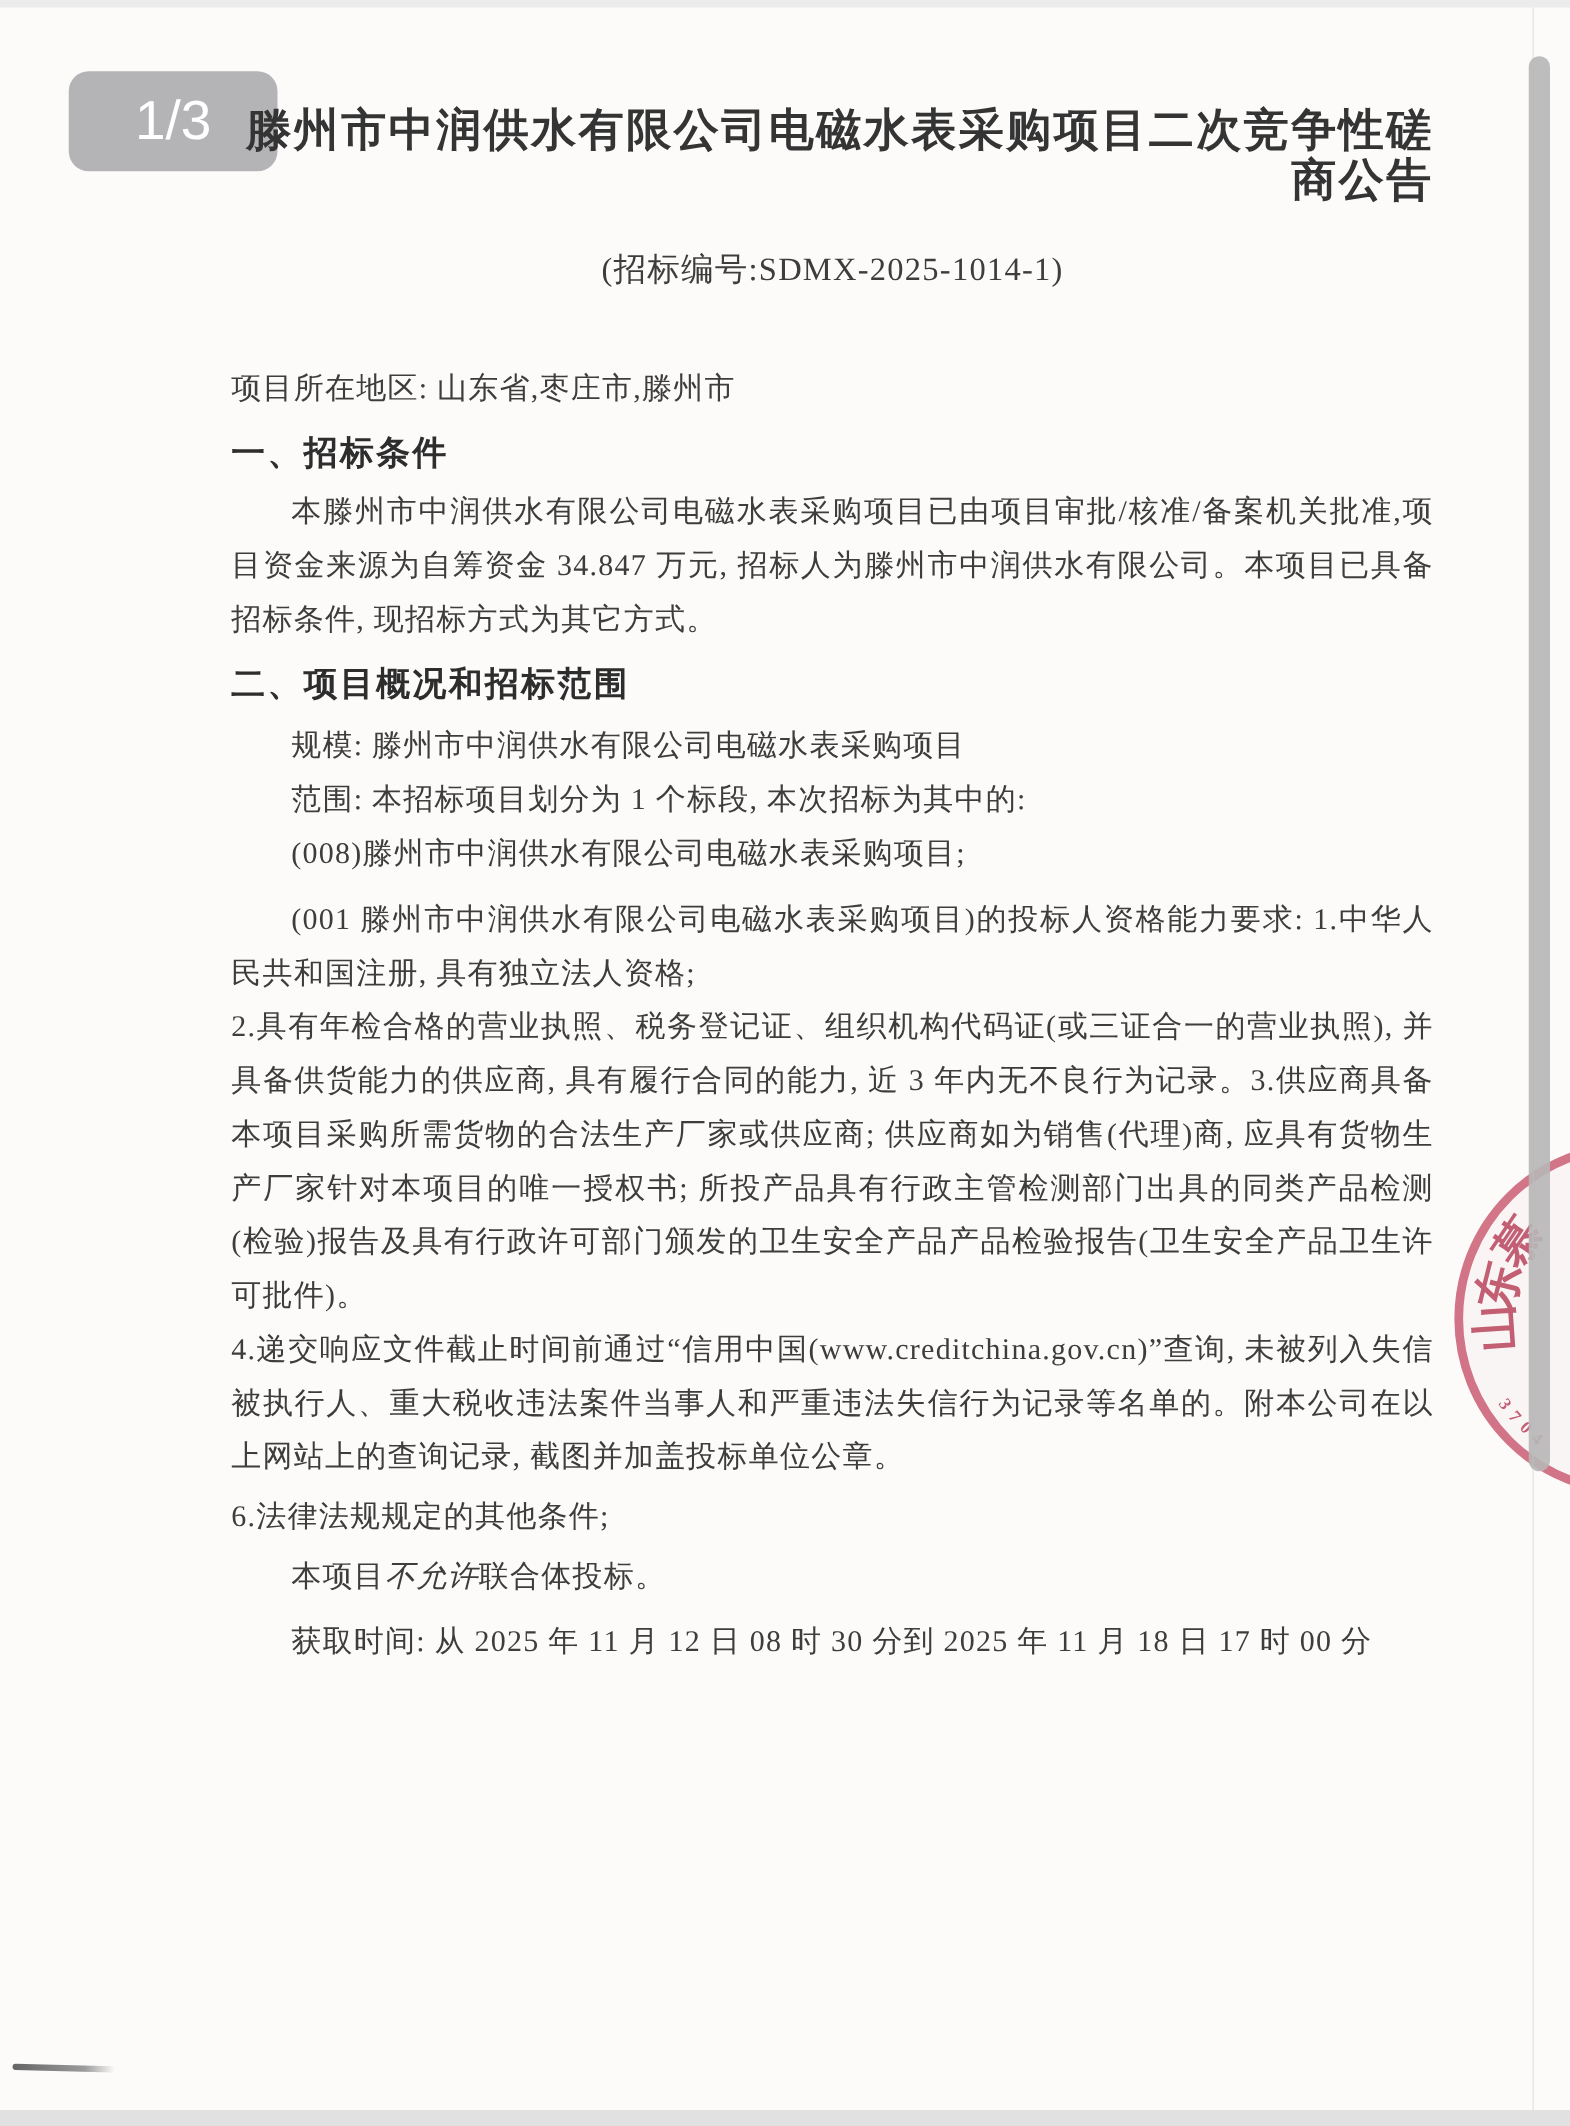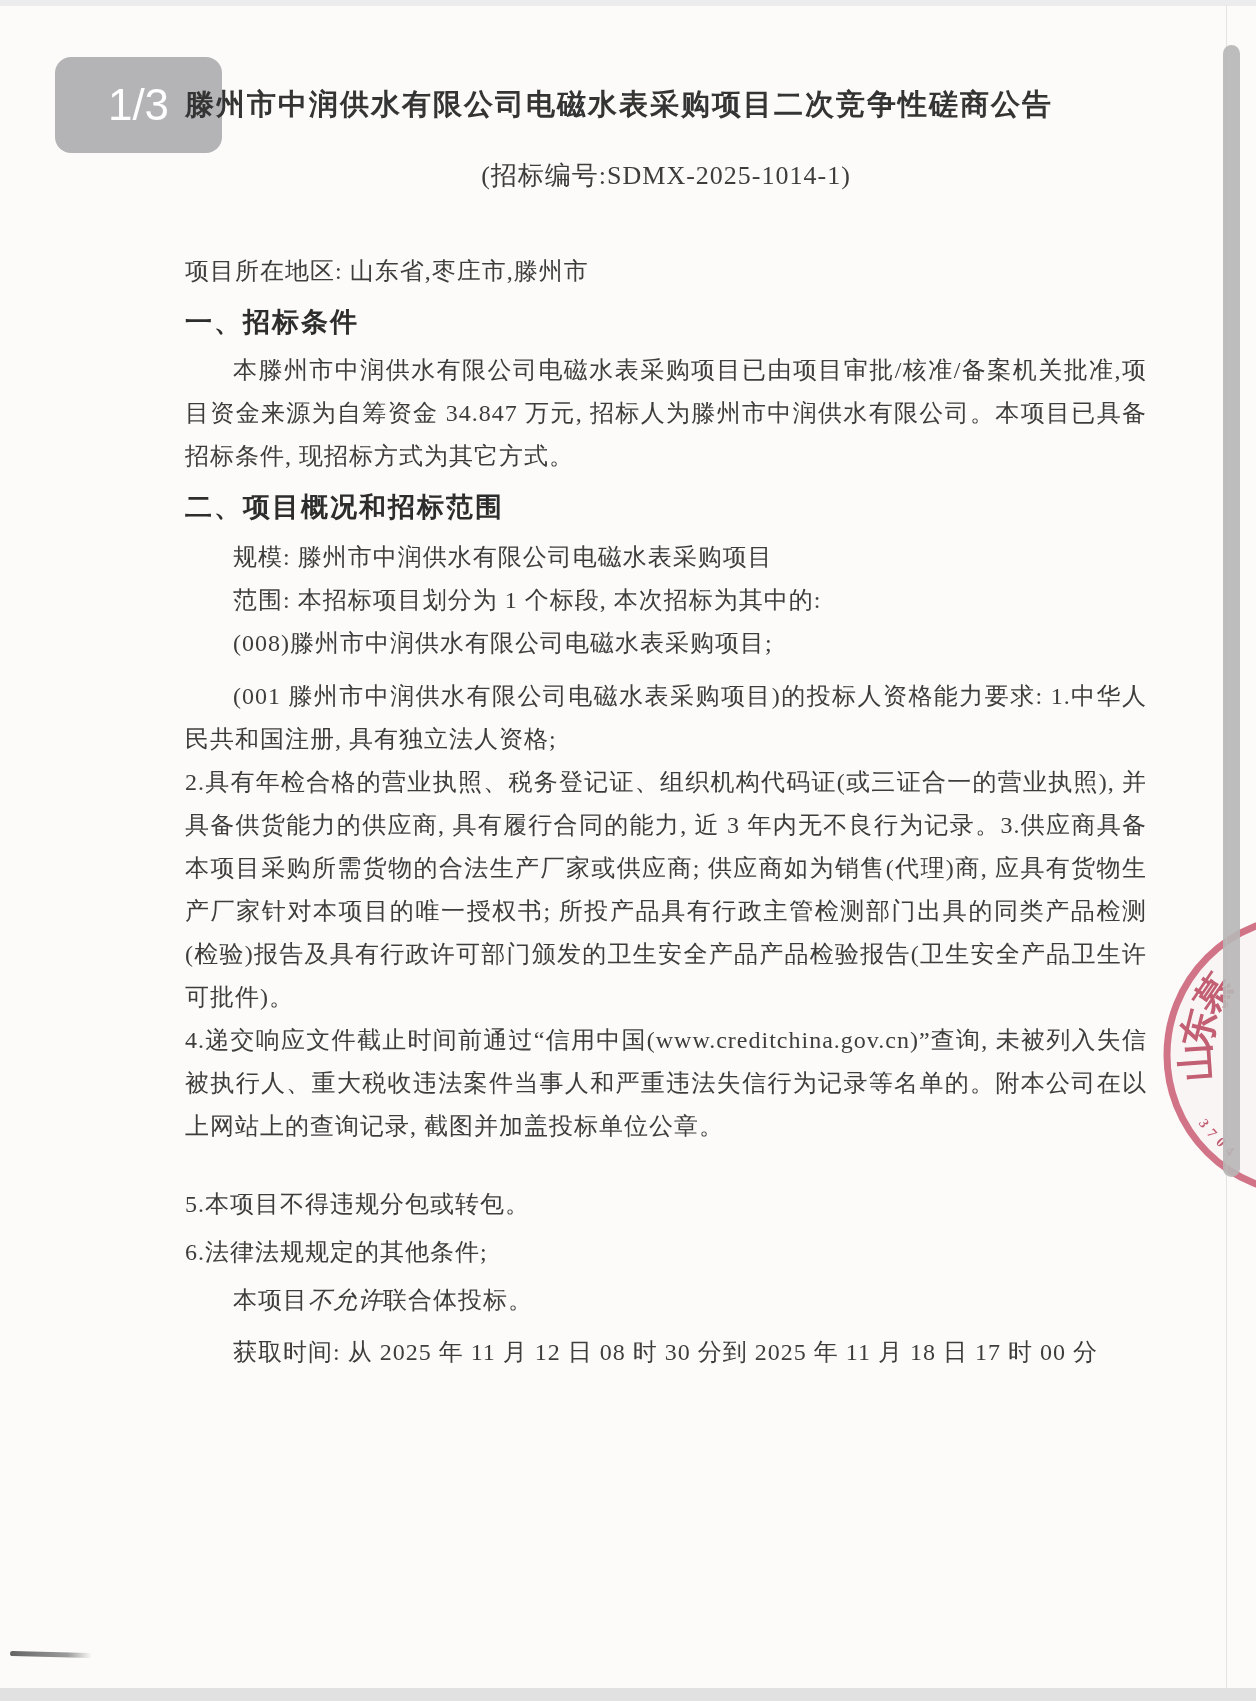--- a/index.html
+++ b/index.html
@@ -5,32 +5,32 @@
   html,body{margin:0;padding:0;background:#e9e9e9;}
   .page{
     position:relative; width:1256px; height:1701px; overflow:hidden;
     background:#fcfbfa; color:#3e3d3c;
     font-family:"Liberation Serif","DejaVu Serif",serif;
   }
   .edge-top{position:absolute;top:0;left:0;right:0;height:6px;background:#ececec;}
   .edge-bottom{position:absolute;bottom:0;left:0;right:0;height:13px;background:#e2e1e1;}
   .fold-line{position:absolute;top:6px;bottom:13px;left:1226px;width:1px;background:#e6e2e0;}
   .badge{
-    position:absolute; left:55px; top:57px; width:167px; height:96px;
+    position:absolute; left:55px; top:57px; width:167px; height:80px;
     background:#b4b4b7; border-radius:16px;
     display:flex; align-items:center; justify-content:center;
     color:#ffffff; font-size:44px; font-family:"Liberation Sans",sans-serif;
   }
   .scrollbar{
     position:absolute; left:1223px; top:45px; width:17px; height:1132px;
     background:#b7b6b6; border-radius:9px; opacity:.9;
   }
   .content{position:absolute; left:185px; top:84px; width:962px;}
   .title{
-    font-size:29px; line-height:40px; text-align:left;
+    font-size:36px; line-height:40px; text-align:right;
     font-weight:700; letter-spacing:2px; color:#343434;
   }
   .subtitle{font-size:26px; line-height:36px; text-align:center; margin-top:34px; letter-spacing:1px;}
   .location{margin:56px 0 0; font-size:24px; line-height:43px; letter-spacing:1px;}
   .sec{
     font-size:27px; line-height:38px; font-weight:700; color:#2d2d2d;
     margin:10px 0 0; letter-spacing:2px;
     font-family:"Liberation Sans","DejaVu Sans",sans-serif;
   }
   .para{
@@ -70,21 +70,20 @@
     <p class="para indent">本滕州市中润供水有限公司电磁水表采购项目已由项目审批/核准/备案机关批准,项目资金来源为自筹资金 34.847 万元, 招标人为滕州市中润供水有限公司。本项目已具备招标条件, 现招标方式为其它方式。</p>
 
     <h2 class="sec">二、项目概况和招标范围</h2>
     <p class="para indent" style="margin-top:10px">规模: 滕州市中润供水有限公司电磁水表采购项目</p>
     <p class="para indent m0">范围: 本招标项目划分为 1 个标段, 本次招标为其中的:</p>
     <p class="para indent m0">(008)滕州市中润供水有限公司电磁水表采购项目;</p>
 
     <p class="para indent" style="margin-top:10px">(001 滕州市中润供水有限公司电磁水表采购项目)的投标人资格能力要求: 1.中华人民共和国注册, 具有独立法人资格;</p>
     <p class="para m0">2.具有年检合格的营业执照、税务登记证、组织机构代码证(或三证合一的营业执照), 并具备供货能力的供应商, 具有履行合同的能力, 近 3 年内无不良行为记录。3.供应商具备本项目采购所需货物的合法生产厂家或供应商; 供应商如为销售(代理)商, 应具有货物生产厂家针对本项目的唯一授权书; 所投产品具有行政主管检测部门出具的同类产品检测(检验)报告及具有行政许可部门颁发的卫生安全产品产品检验报告(卫生安全产品卫生许可批件)。</p>
     <p class="para m0">4.递交响应文件截止时间前通过“信用中国(www.creditchina.gov.cn)”查询, 未被列入失信被执行人、重大税收违法案件当事人和严重违法失信行为记录等名单的。附本公司在以上网站上的查询记录, 截图并加盖投标单位公章。</p>
-    <p class="para gap-lg">5.本项目不得违规分包或转包。</p>
     <p class="para gap-sm">6.法律法规规定的其他条件;</p>
     <p class="para indent gap-sm"><span>本项目</span><span class="italic">不允许</span><span>联合体投标。</span></p>
 
     <p class="para indent wide" style="margin-top:6px">获取时间: 从 2025 年 11 月 12 日 08 时 30 分到 2025 年 11 月 18 日 17 时 00 分</p>
   </div>
 
   <svg class="stamp" width="300" height="350" viewBox="0 0 300 350" aria-hidden="true">
     <circle cx="225" cy="175" r="138" fill="rgba(225,110,135,0.05)" stroke="#cb5d73" stroke-width="7" opacity="0.85"></circle>
     <g fill="#bd4f66" opacity="0.9" font-weight="700" font-family="'Liberation Serif','DejaVu Serif',serif" text-anchor="middle" dominant-baseline="middle">
       <text x="120" y="182" font-size="38" transform="rotate(-94 120 182)">山</text>

